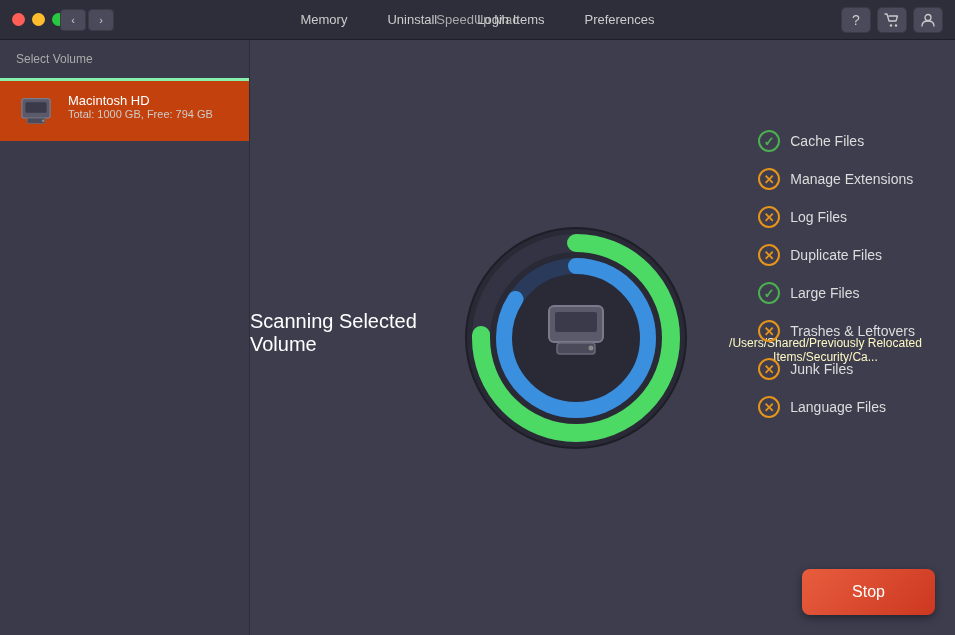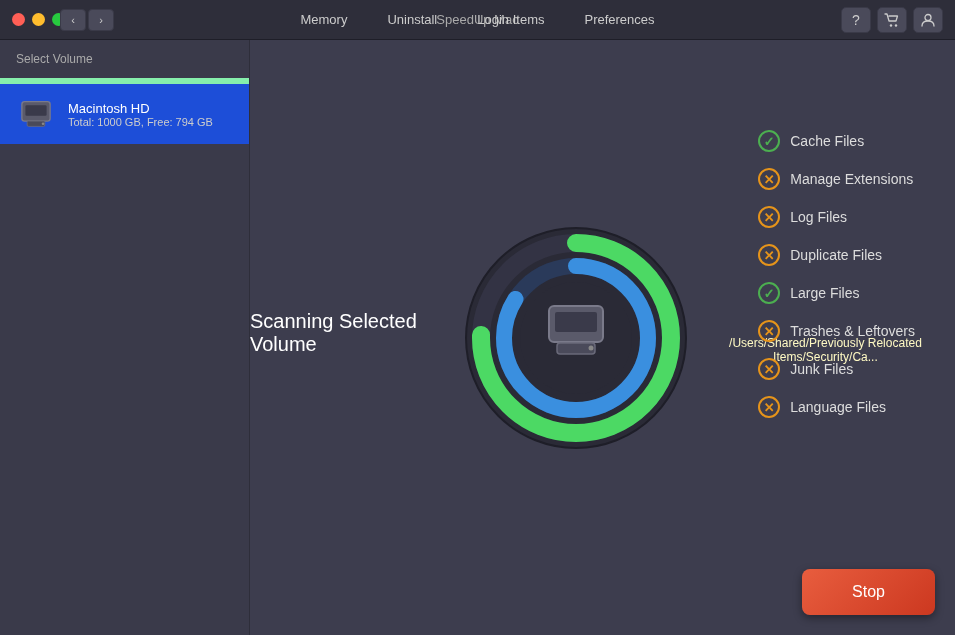--- a/index.html
+++ b/index.html
@@ -117,29 +117,28 @@
     .sidebar {
       width: 250px;
       background: #3a3a4a;
       border-right: 1px solid #2e2e3a;
       flex-shrink: 0;
     }
     .sidebar-header {
       padding: 12px 16px;
       font-size: 12px;
       color: #aaa;
-      border-bottom: 6px solid #86efac;
+      border-bottom: 3px solid #86efac;
     }
     .sidebar-item {
       display: flex;
-      align-items: center;
       gap: 12px;
       padding: 12px 16px;
       cursor: pointer;
-      background: #1d4ed8;
+      background: #c2410c;
     }
     .drive-icon {
       width: 40px;
       height: 36px;
       display: flex;
       align-items: center;
       justify-content: center;
     }
     .drive-svg {
       width: 36px;

